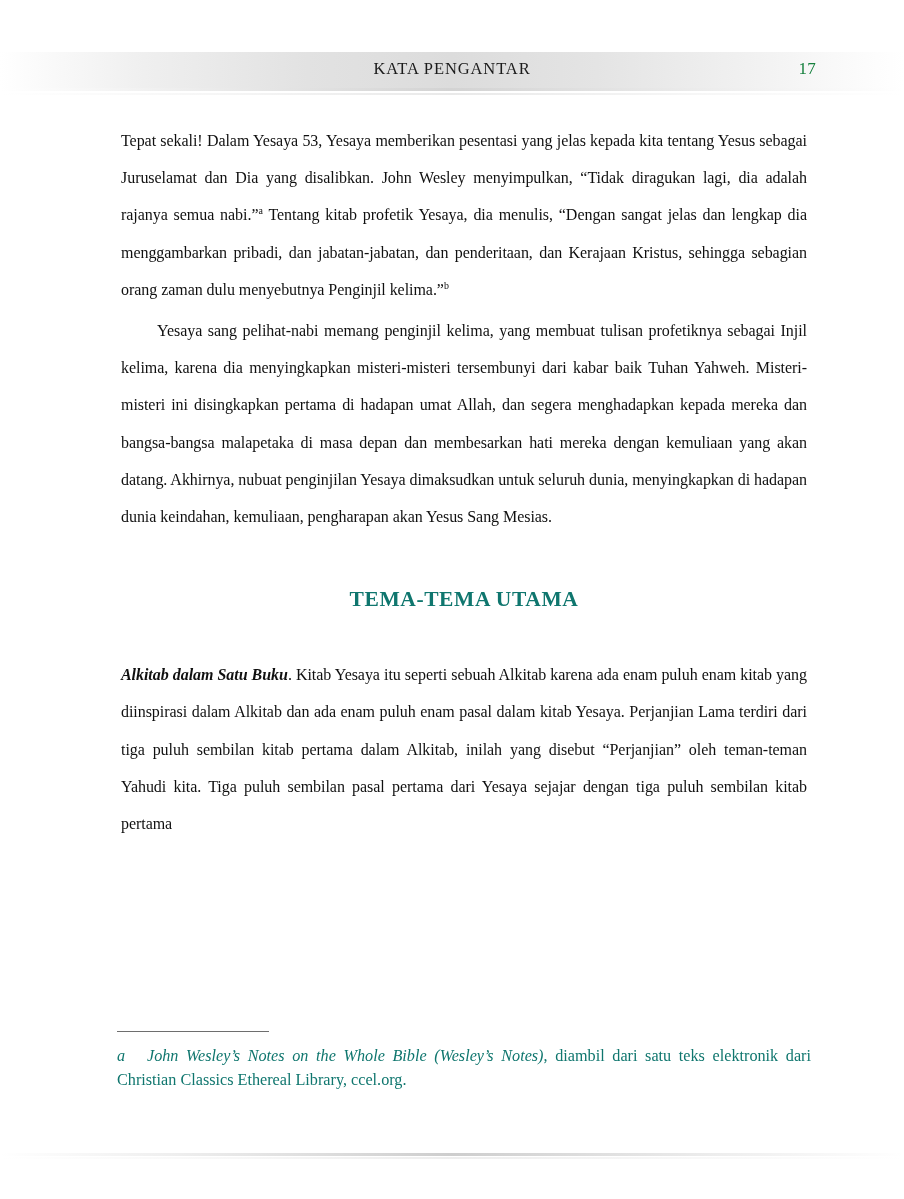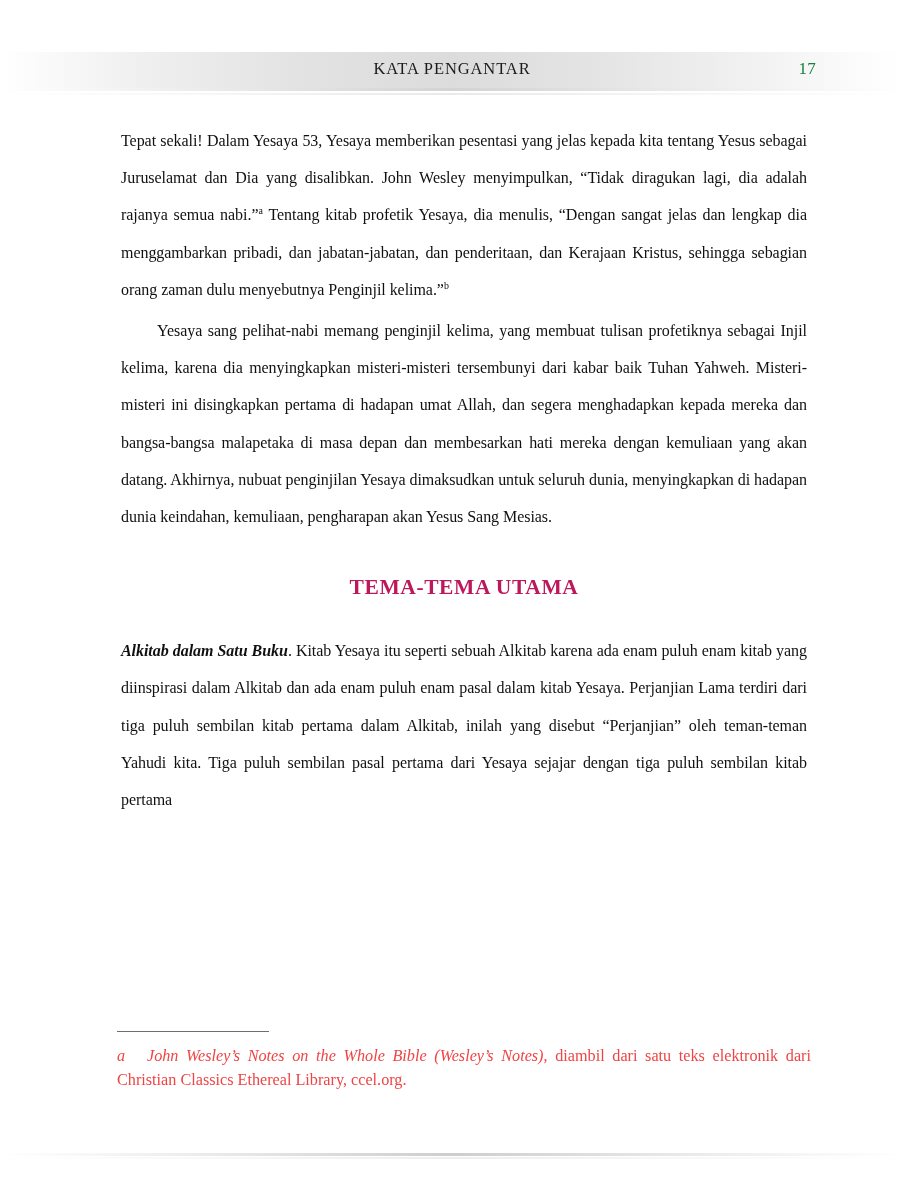--- a/index.html
+++ b/index.html
@@ -104,27 +104,27 @@
     text-indent: 36px;
   }
   sup.fn {
     font-size: 0.62em;
     vertical-align: super;
     line-height: 0;
   }
 
   
   h2.section-heading {
-    margin: 0;
+    margin: 12px;
     font-size: 21.5px;
     font-weight: bold;
     font-variant: small-caps;
     letter-spacing: 0.6px;
     text-align: center;
-    color: #be185d;
+    color: #0f766e;
   }
   .gap-heading-top { height: 36px; }
   .gap-heading-bottom { height: 28px; }
 
   .lead-in {
     font-weight: bold;
     font-style: italic;
   }
 
   
@@ -137,21 +137,21 @@
   .fn-rule {
     width: 152px;
     height: 1px;
     background: #6e6e6e;
     margin: 0 0 13px 0;
   }
   .fn-entry {
     font-size: 16.2px;
     line-height: 23.5px;
     text-align: justify;
-    color: #ef4444;
+    color: #0f766e;
     margin: 0 0 1px 0;
   }
   .fn-marker {
     font-style: italic;
     display: inline-block;
     width: 30px;
   }
   .fn-title { font-style: italic; }
 
   

